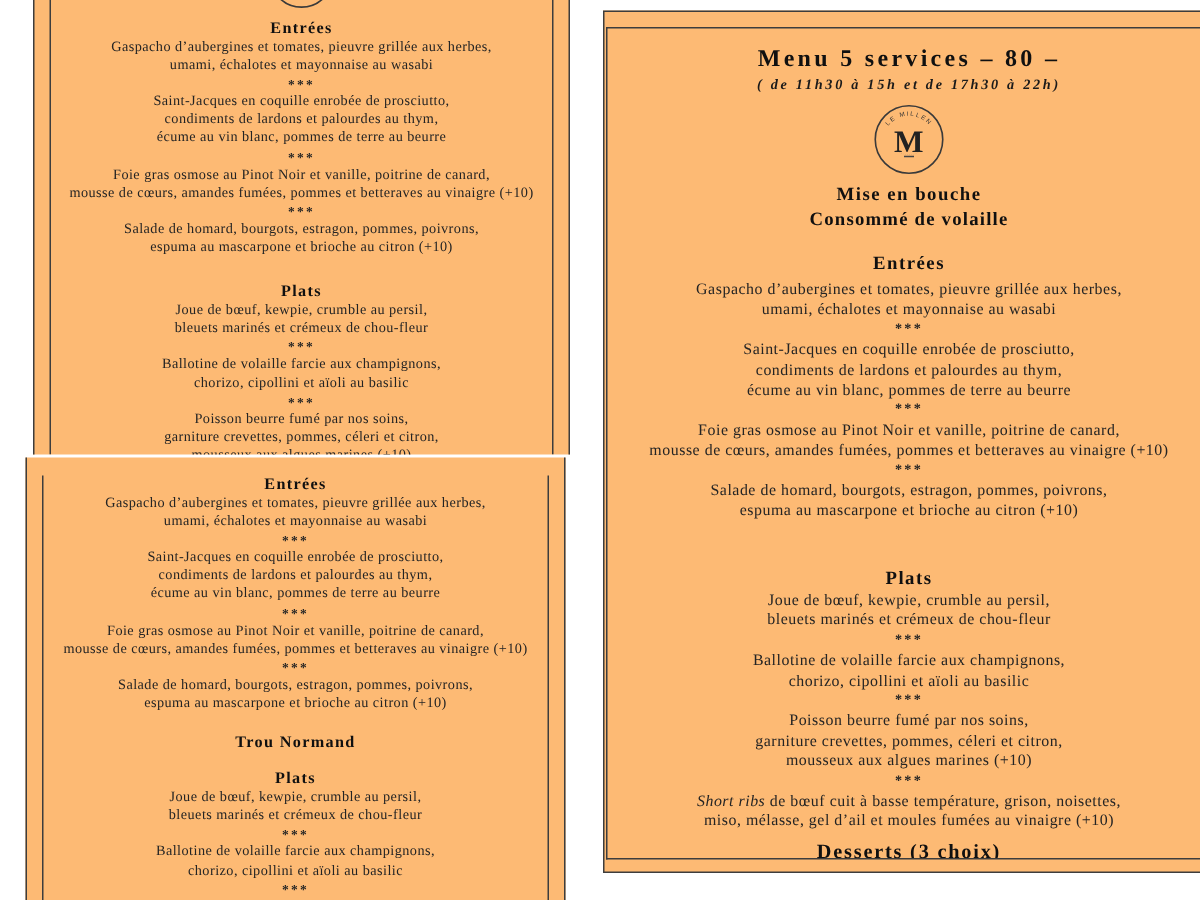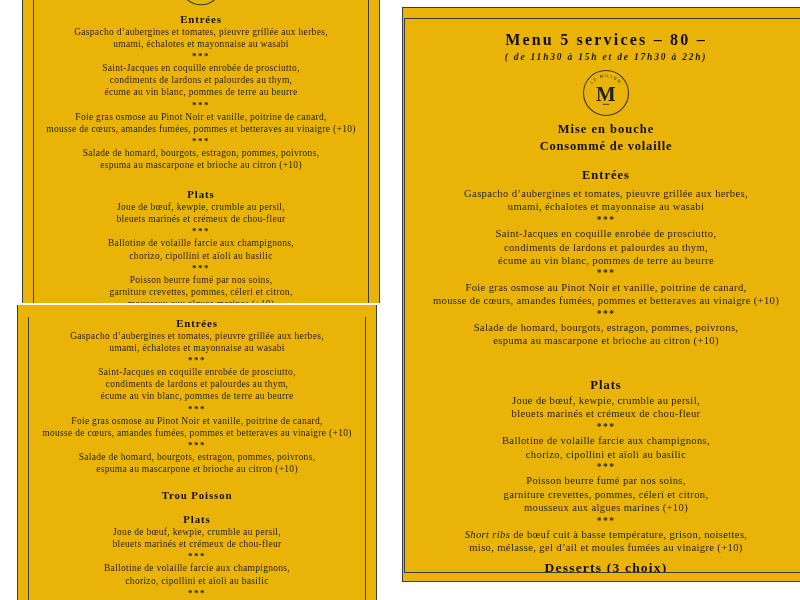--- a/index.html
+++ b/index.html
@@ -1,21 +1,21 @@
 <!DOCTYPE html>
 <html><head>
 <meta charset="utf-8">
 <style>
   html,body{margin:0;padding:0;}
   body{
     width:800px;height:600px;overflow:hidden;position:relative;
     background:#ffffff;color:#242424;
     font-family:"Liberation Serif","DejaVu Serif",serif;
   }
-  .page{position:absolute;background:#eab308;box-sizing:border-box;}
+  .page{position:absolute;background:#fdba74;box-sizing:border-box;}
 
   
   .frag{
     border-left:1px solid #3d3d3d;border-right:1px solid #3d3d3d;
     overflow:hidden;
   }
   .frag-inner{
     border-left:1px solid #3d3d3d;border-right:1px solid #3d3d3d;
     margin:0 10px;height:100%;text-align:center;box-sizing:border-box;
     font-size:9.5px;line-height:12.1px;letter-spacing:0.3px;
@@ -147,21 +147,21 @@
             <div class="line">Foie gras osmose au Pinot Noir et vanille, poitrine de canard,</div>
             <div class="line">mousse de cœurs, amandes fumées, pommes et betteraves au vinaigre (+10)</div>
           </div>
           <div class="sep">***</div>
           <div class="item">
             <div class="line">Salade de homard, bourgots, estragon, pommes, poivrons,</div>
             <div class="line">espuma au mascarpone et brioche au citron  (+10)</div>
           </div>
         </div>
         <div class="section">
-          <div class="heading">Trou Poisson</div>
+          <div class="heading">Trou Normand</div>
         </div>
         <div class="section">
           <div class="heading">Plats</div>
           <div class="item">
             <div class="line">Joue de bœuf, kewpie, crumble au persil,</div>
             <div class="line">bleuets marinés et crémeux de chou-fleur</div>
           </div>
           <div class="sep">***</div>
           <div class="item">
             <div class="line">Ballotine de volaille farcie aux champignons,</div>

